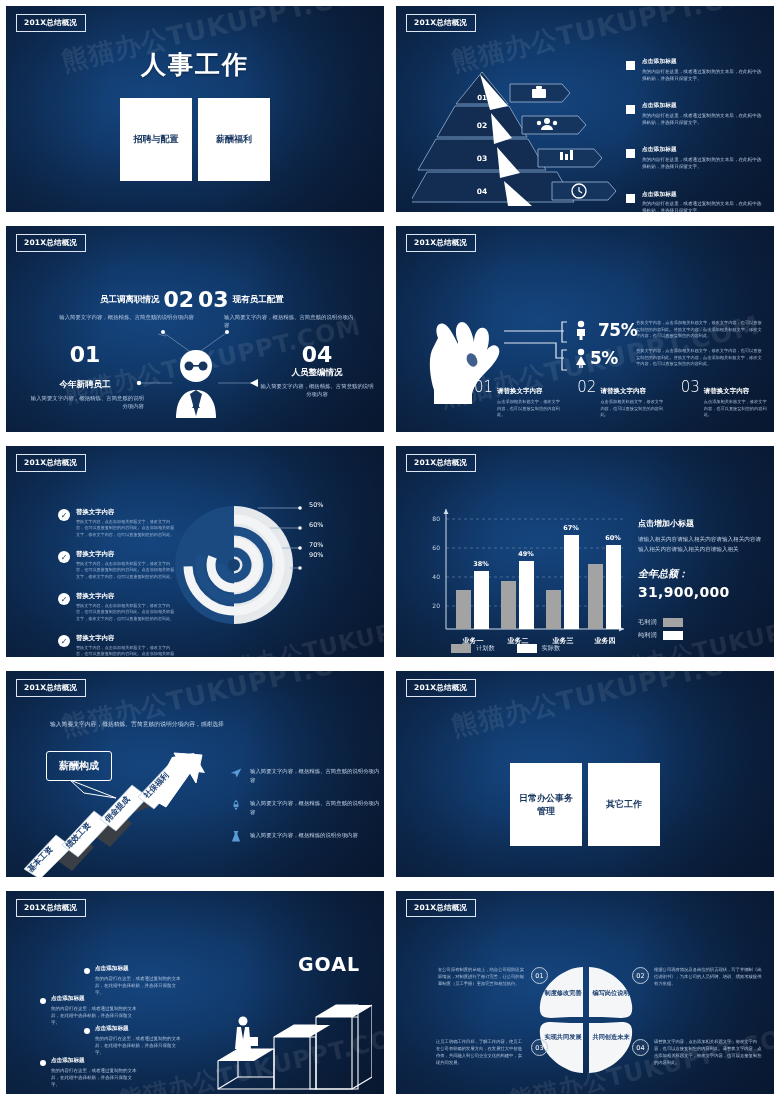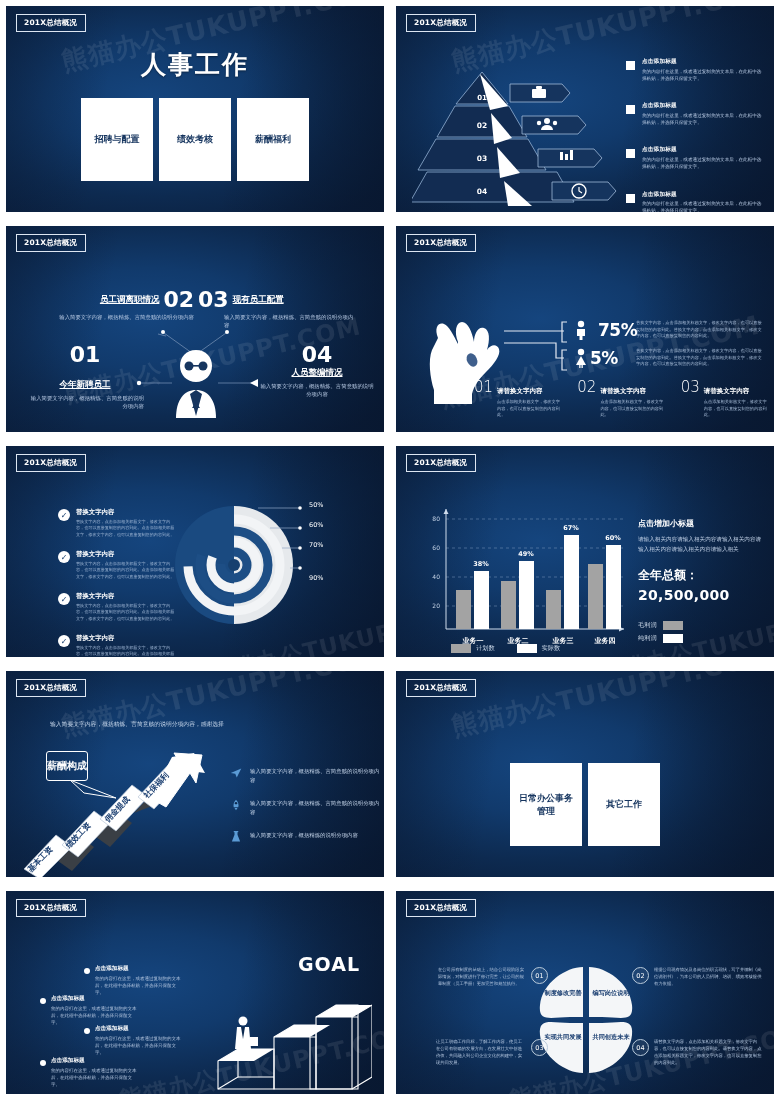--- a/index.html
+++ b/index.html
@@ -96,21 +96,21 @@
   .pyr-list { position: absolute; right: 8px; top: 52px; width: 140px; }
   .pyr-item { display: flex; gap: 7px; margin-bottom: 20px; }
   .sq {
     width: 9px; height: 9px; background: #fff; flex: none; margin-top: 3px;
   }
   .pyr-h { color: #ffffff; font-size: 5.6px; font-weight: bold; margin-bottom: 1.5px; letter-spacing:.2px;}
   .pyr-b { color: #b9cbe4; font-size: 4.6px; line-height: 1.6; }
 
   
   .num-lg { font-size: 22px; font-weight: bold; color: #ffffff; line-height: 1; }
-  .node-h { color: #ffffff; font-size: 8.5px; font-weight: bold; white-space: nowrap; text-decoration: underline; }
+  .node-h { color: #ffffff; font-size: 8.5px; font-weight: bold; white-space: nowrap; }
   .node-b { color: #b6c8e2; font-size: 5.4px; line-height: 1.55; }
 
   
   .pct { font-size: 17px; font-weight: bold; color: #fff; letter-spacing: -.5px; }
   .s4h { color:#fff; font-size:6.5px; font-weight:bold; }
   .s4b { color:#a9bed9; font-size:4.2px; line-height:1.55; }
   .s4num { font-size:15px; color:#fff; font-weight:300; font-family:"DejaVu Sans", sans-serif;}
 
   
   .chk {
@@ -121,32 +121,32 @@
   .s5h { color:#fff; font-size:6.4px; font-weight:bold; margin-bottom:1.5px;}
   .s5b { color:#9fb6d4; font-size:4.1px; line-height:1.6;}
   .leglbl { color:#ffffff; font-size:6.5px; }
 
   
   .axis-lbl { fill:#c3d2e6; font-size:6px; font-family:"DejaVu Sans",sans-serif;}
   .cat-lbl { fill:#ffffff; font-size:7px; font-weight:bold; font-family:"DejaVu Sans",sans-serif;}
   .val-lbl { fill:#ffffff; font-size:6.5px; font-weight:bold; font-family:"DejaVu Sans",sans-serif;}
   .s6h { color:#fff; font-size:8px; font-weight:bold; margin-bottom:5px;}
   .s6b { color:#c0d0e6; font-size:5.6px; line-height:1.8;}
-  .s6t { color:#fff; font-size:12px; font-weight:bold; }
+  .s6t { color:#fff; font-size:10px; font-weight:bold;font-style:italic; }
   .s6v { color:#fff; font-size:14px; font-weight:bold; letter-spacing:.3px;}
   .leg-row { display:flex; align-items:center; gap:6px; margin-top:4px;}
   .leg-txt { color:#cfdcec; font-size:6.2px;}
   .leg-sw { width:20px; height:9px; }
 
   
   .s7top { color:#c6d6ea; font-size:5.8px; line-height:1.75;}
   .s7b { color:#c3d3e8; font-size:5.4px; line-height:1.65;}
   .bubble {
     border:1.2px solid #ffffff; color:#ffffff; font-size:10px; font-weight:bold;
-    padding:7px 0; display:inline-block; border-radius:3px;text-align:center;
+    padding:7px 12px; display:inline-block; border-radius:3px;text-align:center;
   }
   .s7ic { width:12px; height:12px; flex:none; }
 
   
   .dot { width:6px; height:6px; border-radius:50%; background:#fff; flex:none; margin-top:3px;}
   .s9h { color:#fff; font-size:5.6px; font-weight:bold; margin-bottom:1.5px;}
   .s9b { color:#b5c7e0; font-size:4.5px; line-height:1.6;}
   .goal { color:#fff; font-size:19px; font-weight:bold; letter-spacing:1px;}
 
   
@@ -164,21 +164,20 @@
 <div id="grid">
 
   <div class="slide">
     <div class="canvas">
       <div class="wm">熊猫办公TUKUPPT.COM</div>
       <div class="badge">201X总结概况</div>
       <div class="layer">
         <div class="bigtitle">人事工作</div>
         <div class="cardrow">
           <div class="wcard">招聘与配置</div>
-          <div class="wcard">绩效考核</div>
           <div class="wcard">薪酬福利</div>
         </div>
       </div>
     </div>
   </div>
 
   <div class="slide">
     <div class="canvas">
       <div class="wm">熊猫办公TUKUPPT.COM</div>
       <div class="badge">201X总结概况</div>
@@ -466,21 +465,21 @@
           <g fill="#ffffff">
             <circle cx="44" cy="8" r="1.8"></circle>
               <circle cx="44" cy="28" r="1.8"></circle>
             <circle cx="44" cy="48" r="1.8"></circle>
               <circle cx="44" cy="68" r="1.8"></circle>
           </g>
         </svg>
         <div class="leglbl" style="position:absolute;left:303px;top:55px">50%</div>
         <div class="leglbl" style="position:absolute;left:303px;top:75px">60%</div>
         <div class="leglbl" style="position:absolute;left:303px;top:95px">70%</div>
-        <div class="leglbl" style="position:absolute;left:303px;top:128px">90%</div>
+        <div class="leglbl" style="position:absolute;left:303px;top:105px">90%</div>
       </div>
     </div>
   </div>
 
   <div class="slide">
     <div class="canvas">
       <div class="wm s5">熊猫办公TUKUPPT.COM</div>
       <div class="badge">201X总结概况</div>
       <div class="layer">
         <svg width="215" height="150" style="position:absolute;left:22px;top:55px" viewBox="0 0 215 150">
@@ -538,21 +537,21 @@
           <div style="display:flex;gap:5px;align-items:center">
             <div class="leg-sw" style="background:#ffffff"></div>
             <div class="leg-txt">实际数</div>
           </div>
         </div>
 
         <div style="position:absolute;left:242px;top:72px;width:128px">
           <div class="s6h">点击增加小标题</div>
           <div class="s6b">请输入相关内容请输入相关内容请输入相关内容请输入相关内容请输入相关内容请输入相关</div>
           <div class="s6t" style="margin-top:13px">全年总额：</div>
-          <div class="s6v" style="margin-top:3px">20,500,000</div>
+          <div class="s6v" style="margin-top:3px">31,900,000</div>
           <div style="margin-top:18px">
             <div class="leg-row">
               <div class="leg-txt">毛利润</div>
               <div class="leg-sw" style="background:#a3a3a3"></div>
             </div>
             <div class="leg-row">
               <div class="leg-txt">纯利润</div>
               <div class="leg-sw" style="background:#ffffff"></div>
             </div>
           </div>

